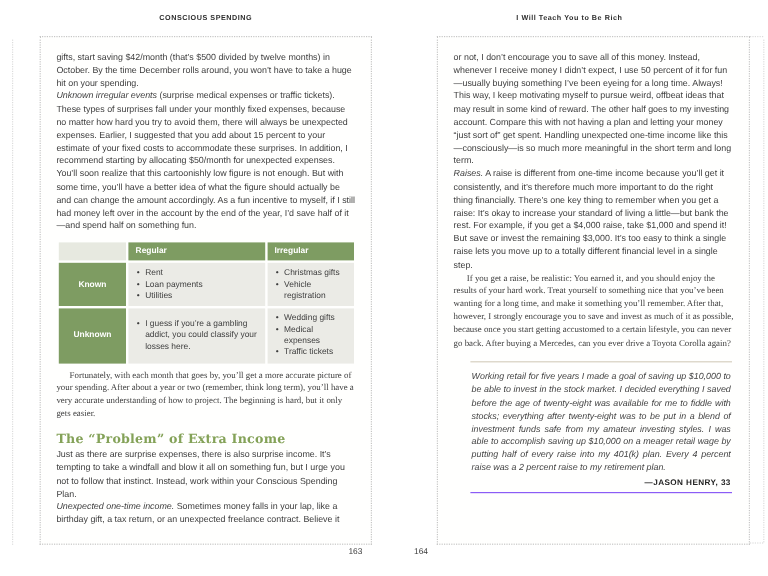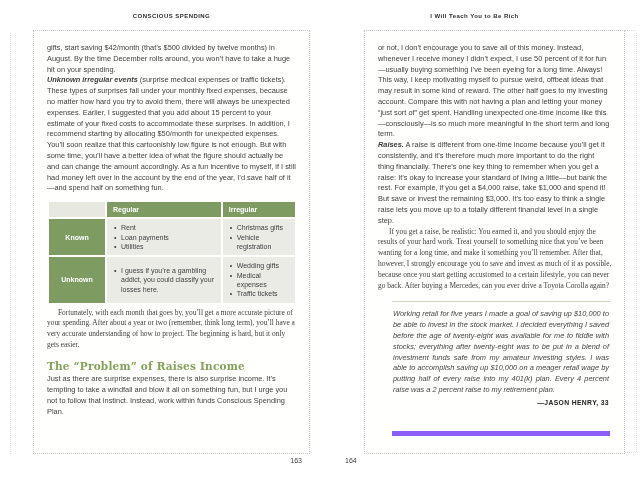--- a/index.html
+++ b/index.html
@@ -25,21 +25,21 @@
     border:1px dotted #c6c6c6;
     box-sizing:border-box;
     padding:12px 12px 0 13px;
     overflow:hidden;
   }
   #page-left  { left:33px;  width:277px; }
   #page-right { left:364px; width:261px; }
 
   .page p { margin:0; font-size:7.4px; line-height:10.8px; }
   .para   { margin-top:5.5px; }
-  .lead   { font-weight:bold; font-style:italic;margin-top:11px; }
+  .lead   { font-weight:normal; font-style:italic;margin-top:11px; }
   .indent { text-indent:11px;font-family:Liberation Serif, serif; }
 
   
   .expenses-table {
     width:100%;
     border-collapse:separate; border-spacing:2px;
     margin:6px 0 3px 0;
   }
   .expenses-table th, .expenses-table td {
     font-size:7px; line-height:9.3px; vertical-align:middle;
@@ -62,22 +62,22 @@
     font-family:"DejaVu Serif", serif;
     font-weight:bold; font-size:10.5px; line-height:12px;
     color:#84a258; letter-spacing:0.2px;
     margin:9px 0 2.5px 0;
   }
 
   
   .quote {
     margin:10px 2px 0 14px;
     border-top:1px solid #d6d0c0;
-    border-bottom:5px solid #8b5cf6;
-    padding:7px 1px 25px 1px;
+    border-bottom:1px solid #8b5cf6;
+    padding:7px 1px 4px 1px;
   }
   .quote-text {
     font-style:italic; font-size:7.4px; line-height:10.3px;
     text-align:justify; color:#444444;
   }
   .quote-attr {
     text-align:right; font-weight:bold; font-size:6.8px;
     letter-spacing:0.35px; color:#222222; margin-top:3px;
   }
 
@@ -101,21 +101,21 @@
 
 <div class="deco-v" id="deco-left-edge"></div>
 <div class="deco-v" id="deco-right-edge"></div>
 <div class="deco-h" id="deco-right-top"></div>
 <div class="deco-h" id="deco-right-bottom"></div>
 
 <div class="running-head" id="running-head-left">CONSCIOUS SPENDING</div>
 <div class="running-head" id="running-head-right">I Will Teach You to Be Rich</div>
 
 <div class="page" id="page-left">
-  <p>gifts, start saving $42/month (that’s $500 divided by twelve months) in August. By the time December rolls around, you won’t have to take a huge hit on your spending.</p>
+  <p>gifts, start saving $42/month (that’s $500 divided by twelve months) in October. By the time December rolls around, you won’t have to take a huge hit on your spending.</p>
 
   <p class="para"><span class="lead">Unknown irregular events</span><span> (surprise medical expenses or traffic tickets). These types of surprises fall under your monthly fixed expenses, because no matter how hard you try to avoid them, there will always be unexpected expenses. Earlier, I suggested that you add about 15 percent to your estimate of your fixed costs to accommodate these surprises. In addition, I recommend starting by allocating $50/month for unexpected expenses. You’ll soon realize that this cartoonishly low figure is not enough. But with some time, you’ll have a better idea of what the figure should actually be and can change the amount accordingly. As a fun incentive to myself, if I still had money left over in the account by the end of the year, I’d save half of it—and spend half on something fun.</span></p>
 
   <table class="expenses-table">
     <colgroup>
         <col style="width:52px">
         <col style="width:47%">
         <col>
       </colgroup>
     <tbody>
@@ -153,24 +153,25 @@
           <li>Medical expenses</li>
           <li>Traffic tickets</li>
         </ul>
       </td>
     </tr>
   </tbody>
     </table>
 
   <p class="para indent">Fortunately, with each month that goes by, you’ll get a more accurate picture of your spending. After about a year or two (remember, think long term), you’ll have a very accurate understanding of how to project. The beginning is hard, but it only gets easier.</p>
 
-  <h2 class="section-heading">The “Problem” of Raises Income</h2>
+  <h2 class="section-heading">The “Problem” of Extra Income</h2>
 
-  <p>Just as there are surprise expenses, there is also surprise income. It’s tempting to take a windfall and blow it all on something fun, but I urge you not to follow that instinct. Instead, work within funds Conscious Spending Plan.</p>
+  <p>Just as there are surprise expenses, there is also surprise income. It’s tempting to take a windfall and blow it all on something fun, but I urge you not to follow that instinct. Instead, work within your Conscious Spending Plan.</p>
 
+  <p class="para"><span class="lead">Unexpected one-time income.</span><span> Sometimes money falls in your lap, like a birthday gift, a tax return, or an unexpected freelance contract. Believe it</span></p>
 </div>
 
 <div class="page" id="page-right">
   <p>or not, I don’t encourage you to save all of this money. Instead, whenever I receive money I didn’t expect, I use 50 percent of it for fun—usually buying something I’ve been eyeing for a long time. Always! This way, I keep motivating myself to pursue weird, offbeat ideas that may result in some kind of reward. The other half goes to my investing account. Compare this with not having a plan and letting your money “just sort of” get spent. Handling unexpected one-time income like this—consciously—is so much more meaningful in the short term and long term.</p>
 
   <p class="para"><span class="lead">Raises.</span><span> A raise is different from one-time income because you’ll get it consistently, and it’s therefore much more important to do the right thing financially. There’s one key thing to remember when you get a raise: It’s okay to increase your standard of living a little—but bank the rest. For example, if you get a $4,000 raise, take $1,000 and spend it! But save or invest the remaining $3,000. It’s too easy to think a single raise lets you move up to a totally different financial level in a single step.</span></p>
 
   <p class="para indent">If you get a raise, be realistic: You earned it, and you should enjoy the results of your hard work. Treat yourself to something nice that you’ve been wanting for a long time, and make it something you’ll remember. After that, however, I strongly encourage you to save and invest as much of it as possible, because once you start getting accustomed to a certain lifestyle, you can never go back. After buying a Mercedes, can you ever drive a Toyota Corolla again?</p>
 
   <div class="quote">

